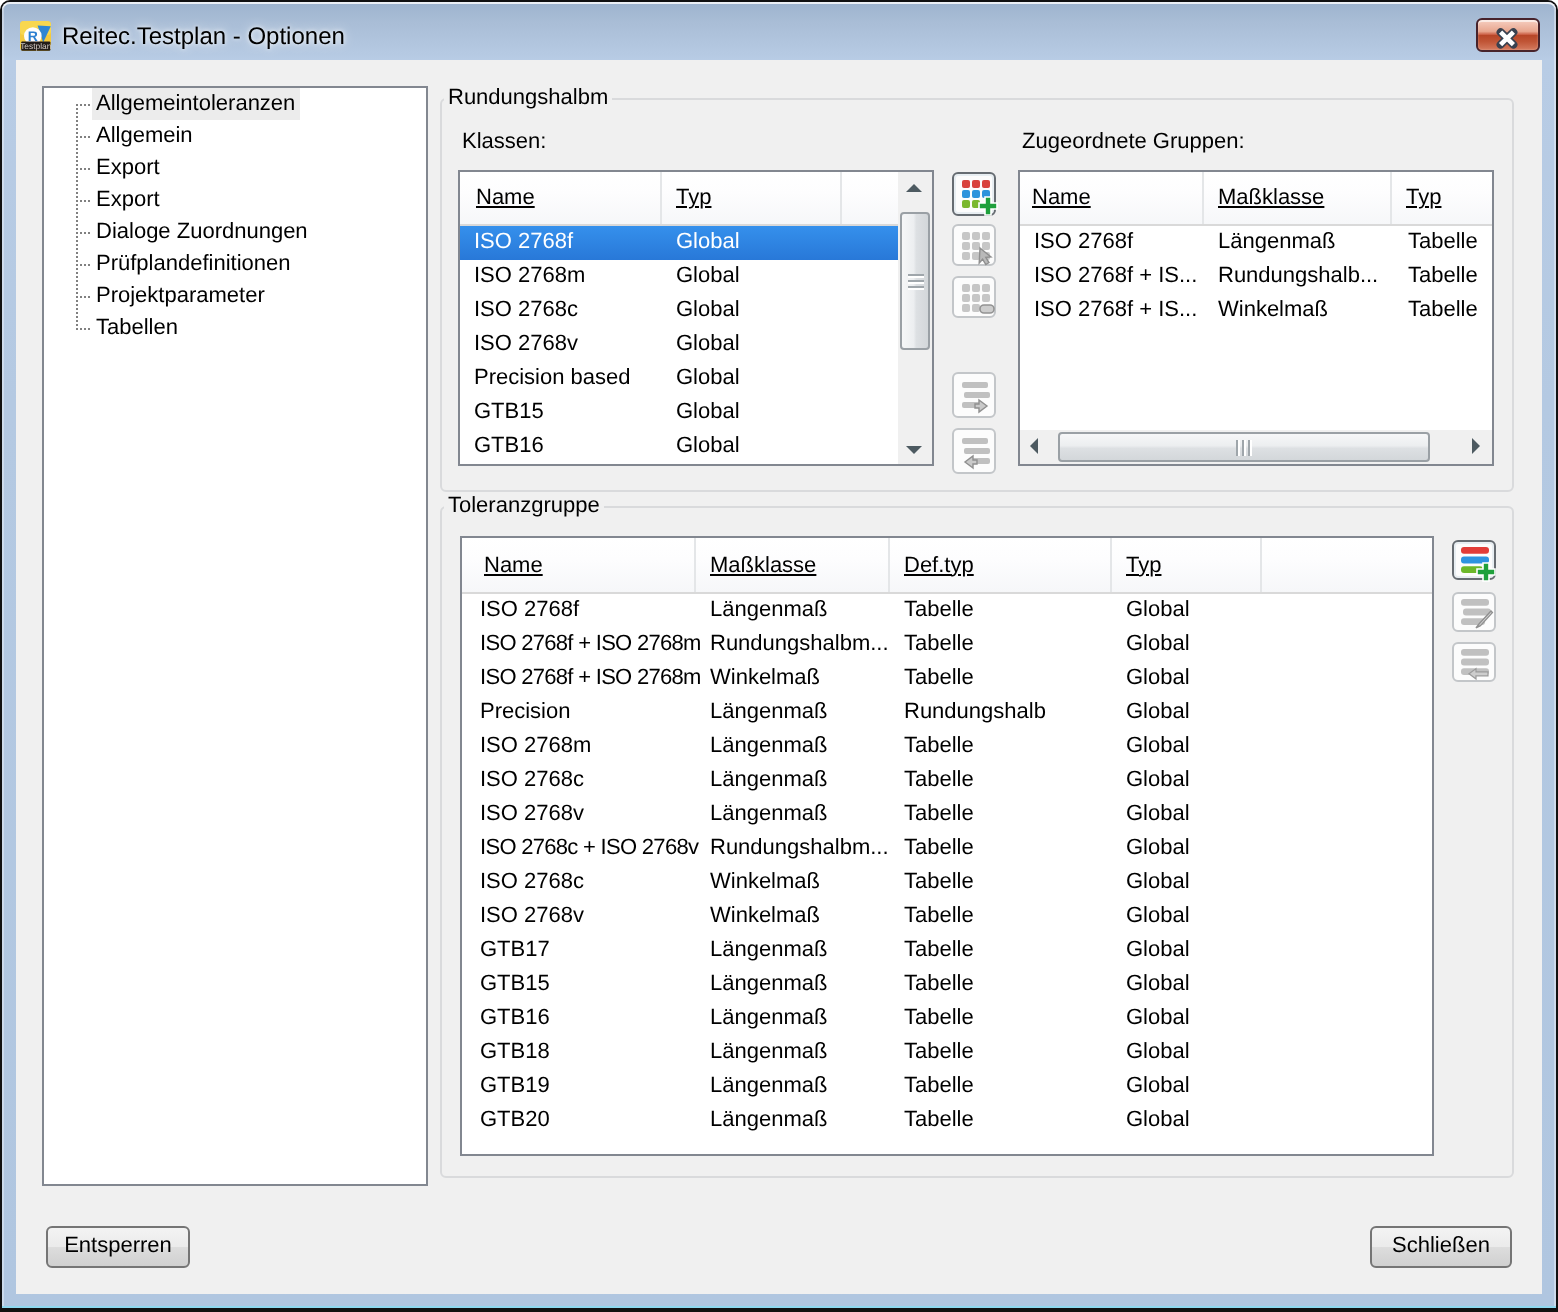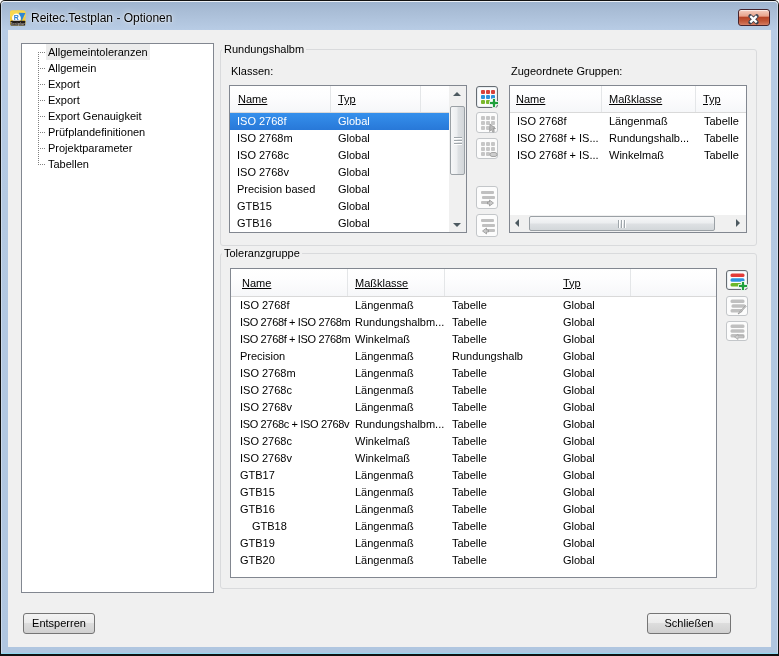--- a/index.html
+++ b/index.html
@@ -105,21 +105,21 @@
       <div class="titem" style="top:32px;">
           <div class="stub"></div>
           <div class="lbl">Export</div>
         </div>
       <div class="titem" style="top:48px;">
           <div class="stub"></div>
           <div class="lbl">Export</div>
         </div>
       <div class="titem" style="top:64px;">
           <div class="stub"></div>
-          <div class="lbl">Export Genauigkeit</div>
+          <div class="lbl">Dialoge Zuordnungen</div>
         </div>
       <div class="titem" style="top:80px;">
           <div class="stub"></div>
           <div class="lbl">Prüfplandefinitionen</div>
         </div>
       <div class="titem" style="top:96px;">
           <div class="stub"></div>
           <div class="lbl">Projektparameter</div>
         </div>
       <div class="titem" style="top:112px;">
@@ -290,20 +290,23 @@
     <div class="grplbl" style="left:214px; top:217px;">Toleranzgruppe</div>
 
     <div class="lv" style="left:222px; top:238px; width:487px; height:310px;">
       <div class="lvhead" style="height:28px;">
         <div class="hcol" style="left:0; width:117px;">
             <div class="htxt" style="left:11px;">Name</div>
           </div>
         <div class="hcol" style="left:117px; width:97px;">
             <div class="htxt" style="left:7px;">Maßklasse</div>
           </div>
+        <div class="hcol" style="left:214px; width:111px;">
+            <div class="htxt" style="left:7px;">Def.typ</div>
+          </div>
         <div class="hcol" style="left:325px; width:75px;">
             <div class="htxt" style="left:7px;">Typ</div>
           </div>
       </div>
       <div class="lvrow" style="top:28px;">
           <span style="left:9px;">ISO 2768f</span>
           <span style="left:124px;">Längenmaß</span>
           <span style="left:221px;">Tabelle</span>
           <span style="left:332px;">Global</span>
         </div>
@@ -373,21 +376,21 @@
           <span style="left:221px;">Tabelle</span>
           <span style="left:332px;">Global</span>
         </div>
       <div class="lvrow" style="top:232px;">
           <span style="left:9px;">GTB16</span>
           <span style="left:124px;">Längenmaß</span>
           <span style="left:221px;">Tabelle</span>
           <span style="left:332px;">Global</span>
         </div>
       <div class="lvrow" style="top:249px;">
-          <span style="left:9px;margin-left:12px;">GTB18</span>
+          <span style="left:9px;">GTB18</span>
           <span style="left:124px;">Längenmaß</span>
           <span style="left:221px;">Tabelle</span>
           <span style="left:332px;">Global</span>
         </div>
       <div class="lvrow" style="top:266px;">
           <span style="left:9px;">GTB19</span>
           <span style="left:124px;">Längenmaß</span>
           <span style="left:221px;">Tabelle</span>
           <span style="left:332px;">Global</span>
         </div>
@@ -418,15 +421,15 @@
     <div class="ibtn dim" style="left:718px; top:291px; height:20px;">
       <svg width="22" height="20" viewBox="0 0 22 20">
         <rect x="3.5" y="2.5" width="14" height="3.4" rx="1.5" fill="#c0c0c0"></rect>
         <rect x="3.5" y="7.3" width="14" height="3.4" rx="1.5" fill="#c0c0c0"></rect>
         <rect x="3.5" y="12.1" width="14" height="3.4" rx="1.5" fill="#c0c0c0"></rect>
         <path d="M11 17.5 l-3.5 -2.6 3.5 -2.6 v1.6 h6 v2 h-6 z" fill="#cdcdcd" stroke="#9a9a9a" stroke-width="0.6"></path>
       </svg>
     </div>
 
     <div class="btn" style="left:15px; top:583px; width:72px;">Entsperren</div>
-    <div class="btn" style="left:639px; top:583px; width:84px;">Schließen</div>
+    <div class="btn" style="left:677px; top:583px; width:71px;">Schließen</div>
   </div>
 </div>
 
 </body></html>

